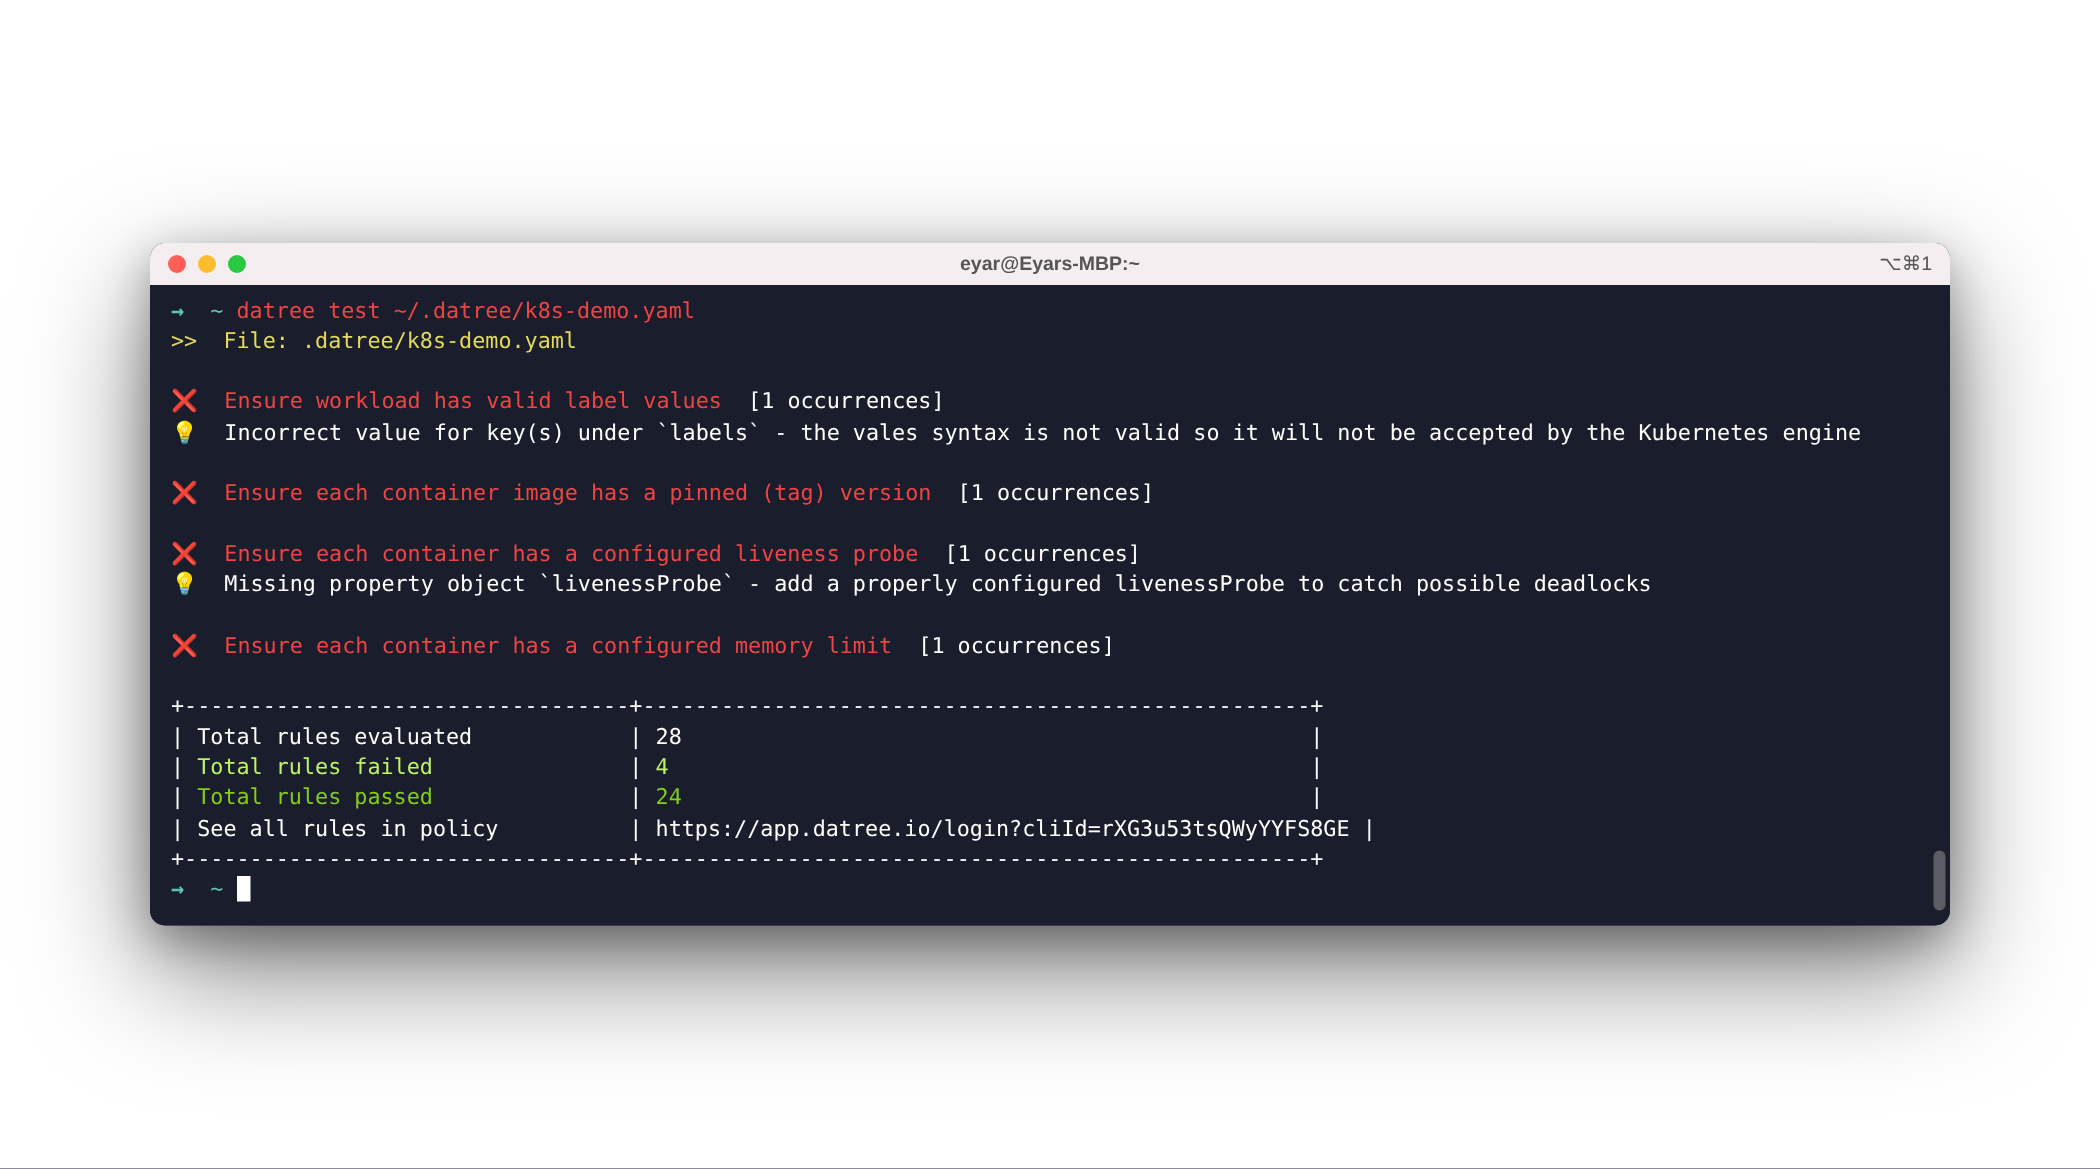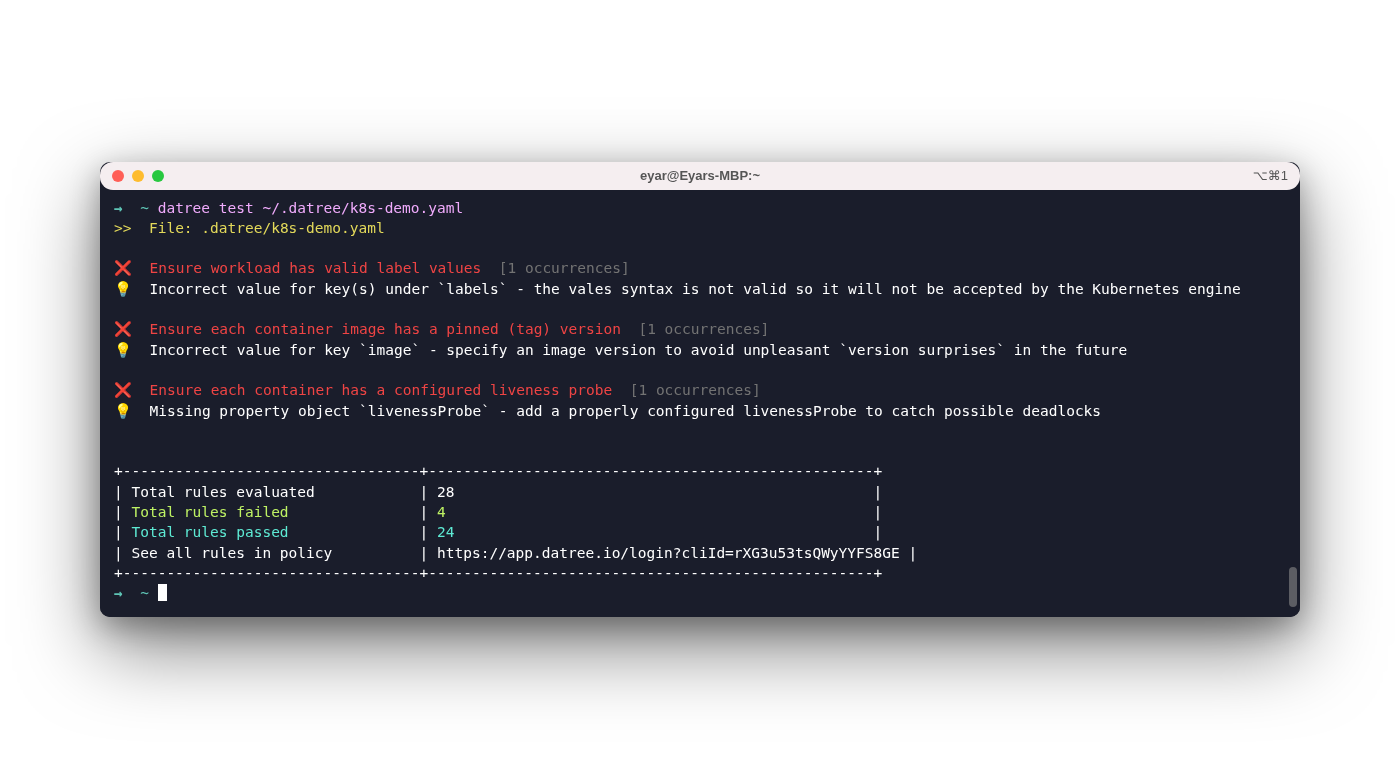--- a/index.html
+++ b/index.html
@@ -18,21 +18,20 @@
       box-shadow: 0 30px 80px rgba(0,0,0,0.5), 0 10px 30px rgba(0,0,0,0.3);
       background: #1a1d2b;
     }
     .titlebar {
       background: #f5eef0;
       height: 28px;
       display: flex;
       align-items: center;
       padding: 0 12px;
       position: relative;
-      border-radius: 13px;
     }
     .traffic-lights {
       display: flex;
       gap: 8px;
     }
     .traffic-light {
       width: 12px;
       height: 12px;
       border-radius: 50%;
     }
@@ -75,29 +74,29 @@
       bottom: 10px;
       width: 8px;
       height: 40px;
       background: #888;
       border-radius: 4px;
       opacity: 0.6;
     }
     .line { white-space: pre; }
     .arrow { color: #5ec4b5; font-weight: bold; }
     .tilde { color: #5ec4b5; }
-    .cmd { color: #f0abfc; }
+    .cmd { color: #ef4444; }
     .dbl-arrow { color: #e3d95a; }
     .file-label { color: #e3d95a; }
     .x-mark { color: #ff4d4d; font-weight: bold; }
     .rule-name { color: #ef4444; }
-    .occur { color: #737373; }
+    .occur { color: #ffffff; }
     .bulb { color: #f5e6a8; }
     .detail { color: #ffffff; text-align: right; }
-    .green-text { color: #5eead4; margin-top: 32px; }
+    .green-text { color: #84cc16; margin-top: 32px; }
     .red-text { color: #bef264; }
     .white { color: #ffffff; }
     .cursor {
       display: inline-block;
       width: 9px;
       height: 17px;
       background: #ffffff;
       vertical-align: text-bottom;
     }
     .blank { height: 1.4em; }
@@ -122,25 +121,25 @@
 
     <div class="line"><span class="dbl-arrow">&gt;&gt;</span>  <span class="file-label">File: .datree/k8s-demo.yaml</span></div>
 
     <div class="blank"></div>
 
     <div id="violations">
         <div class="line"><span class="x-mark">❌</span>  <span class="rule-name">Ensure workload has valid label values</span>  <span class="occur">[1 occurrences]</span></div>
         <div class="line"><span class="bulb">💡</span>  <span class="detail">Incorrect value for key(s) under `labels` - the vales syntax is not valid so it will not be accepted by the Kubernetes engine</span></div>
         <div class="blank"></div>
         <div class="line"><span class="x-mark">❌</span>  <span class="rule-name">Ensure each container image has a pinned (tag) version</span>  <span class="occur">[1 occurrences]</span></div>
-        <div class="line"><span class="bulb">💡</span>  <span class="detail">Incorrect value for key `image` - specify an image version to avoid unpleasant `version surprises` in the future</span></div>
         <div class="blank"></div>
         <div class="line"><span class="x-mark">❌</span>  <span class="rule-name">Ensure each container has a configured liveness probe</span>  <span class="occur">[1 occurrences]</span></div>
         <div class="line"><span class="bulb">💡</span>  <span class="detail">Missing property object `livenessProbe` - add a properly configured livenessProbe to catch possible deadlocks</span></div>
         <div class="blank"></div>
+        <div class="line"><span class="x-mark">❌</span>  <span class="rule-name">Ensure each container has a configured memory limit</span>  <span class="occur">[1 occurrences]</span></div>
       </div>
 
     <div class="blank"></div>
 
     <div id="summary">
         <div class="line white">+----------------------------------+---------------------------------------------------+</div>
         <div class="line"><span class="white">| </span><span class="white">Total rules evaluated           </span><span class="white"> | </span><span class="white">28                                               </span><span class="white"> |</span></div>
         <div class="line"><span class="white">| </span><span class="red-text">Total rules failed              </span><span class="white"> | </span><span class="red-text">4                                                </span><span class="white"> |</span></div>
         <div class="line"><span class="white">| </span><span class="green-text">Total rules passed              </span><span class="white"> | </span><span class="green-text">24                                               </span><span class="white"> |</span></div>
         <div class="line"><span class="white">| </span><span class="white">See all rules in policy         </span><span class="white"> | </span><span class="white">https://app.datree.io/login?cliId=rXG3u53tsQWyYYFS8GE</span><span class="white"> |</span></div>

